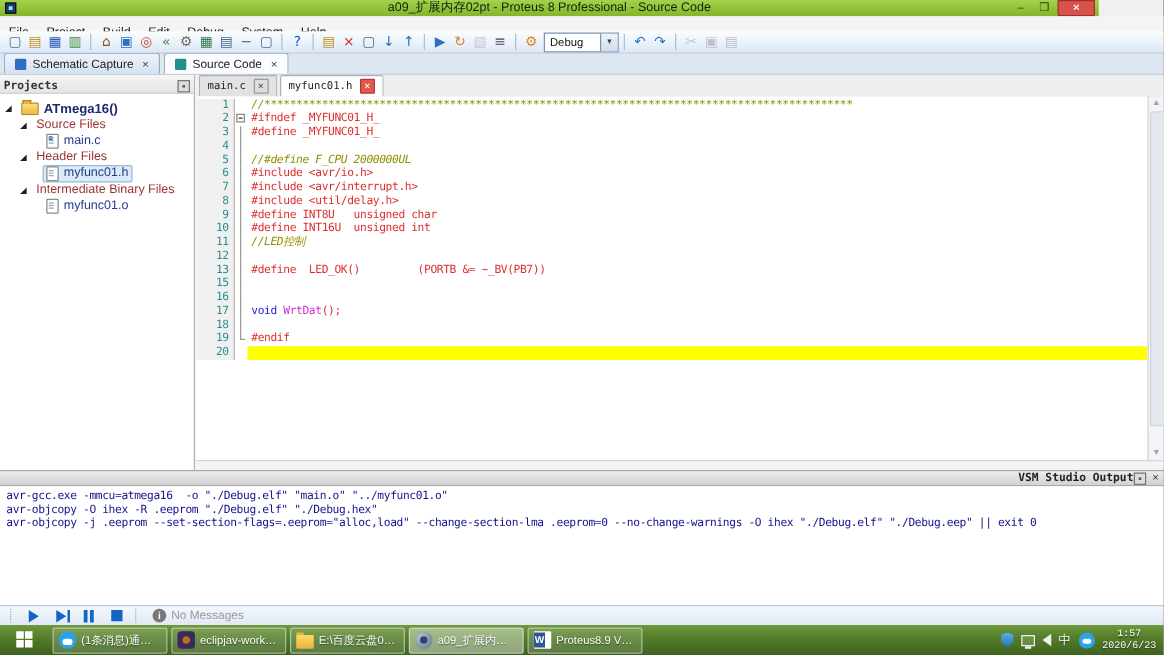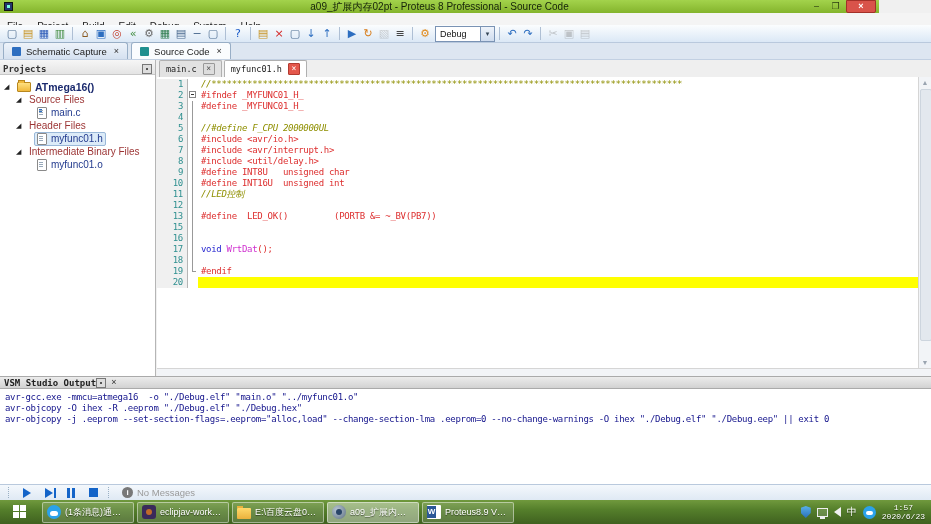--- a/index.html
+++ b/index.html
@@ -92,21 +92,21 @@
   .seg-fn{color:#cf30cf;}
   .seg-pl{color:#222;}
   .vscroll{position:absolute;right:0;top:17px;width:13px;height:291px;background:#f2f4f7;border-left:1px solid #d5d5d5;box-sizing:border-box;cursor:pointer;}
   .vs-up,.vs-dn{position:absolute;left:0;width:12px;height:11px;font-size:7px;text-align:center;line-height:11px;color:#9aa4b0;}
   .vs-up{top:0;} .vs-dn{bottom:0;}
   .vs-thumb{position:absolute;left:1px;top:12px;width:10px;height:250px;background:#e3e8ee;border:1px solid #cdd5de;border-radius:2px;}
   .hscroll{position:absolute;left:0;bottom:0;right:0;height:8px;background:#f2f4f7;border-top:1px solid #d5d5d5;box-sizing:border-box;cursor:pointer;}
   
   .outpanel{position:absolute;left:0;top:376px;width:931px;height:108px;}
   .ohead{height:13px;background:linear-gradient(#ececec,#d2d2d2);border:1px solid #aaa;border-left:none;border-right:none;
-         display:flex;align-items:center;justify-content:flex-start;padding:0 4px;box-sizing:border-box;}
+         display:flex;align-items:center;justify-content:flex-end;padding:0 4px;box-sizing:border-box;}
   .ohead .otitle{font:bold 9px "DejaVu Sans Mono",monospace;color:#222;}
   .oicons{display:flex;align-items:center;gap:5px;}
   .oclose{font-size:9px;color:#333;line-height:9px;cursor:pointer;}
   .obody{height:95px;background:#fff;overflow:hidden;padding:3px 5px;box-sizing:border-box;}
   .cl{font-family:"DejaVu Sans Mono",monospace;font-size:9px;letter-spacing:-0.3px;line-height:11px;white-space:pre;color:#14148c;}
   .cl.success{color:#1ea01e;}
   
   .debugbar{position:absolute;left:0;top:484px;width:931px;height:16px;
             background:linear-gradient(#f4f8fc,#dfe9f4);border-top:1px solid #b9c9dd;
             display:flex;align-items:center;box-sizing:border-box;padding-left:4px;}

